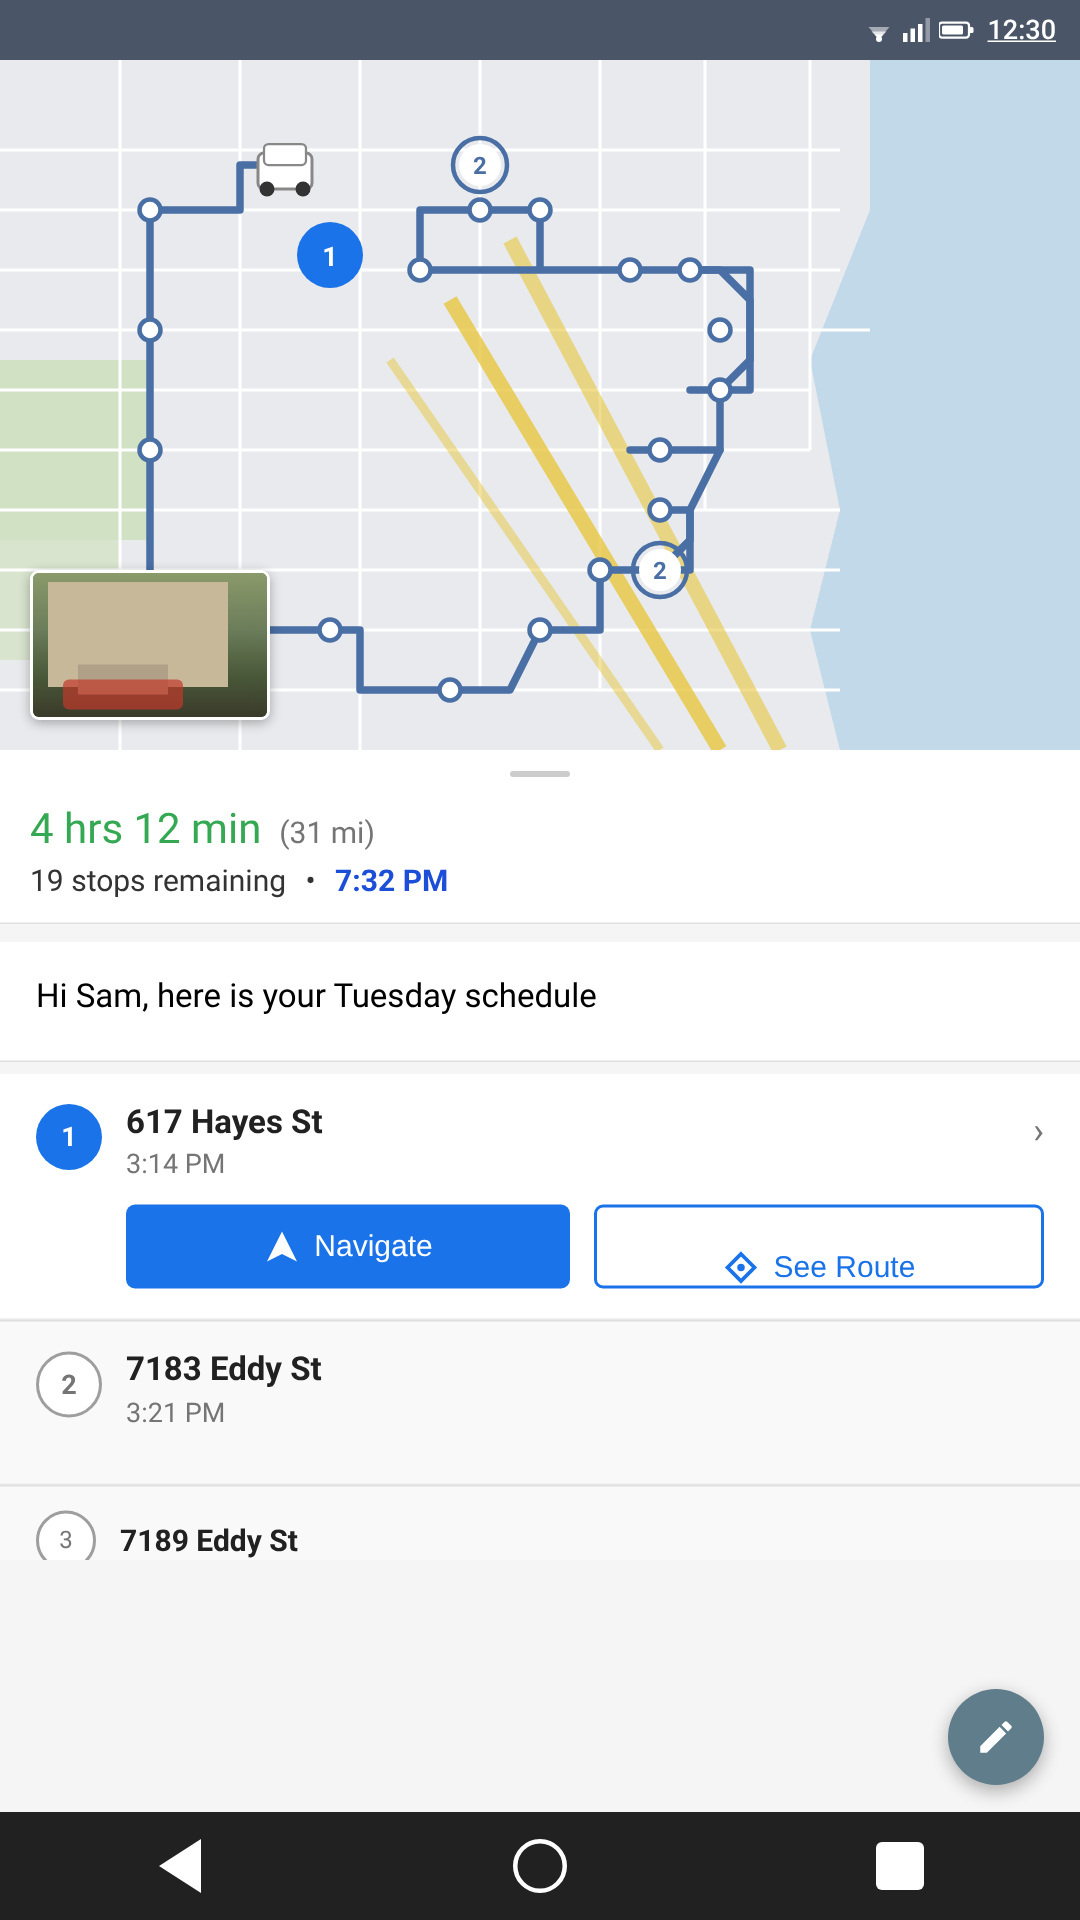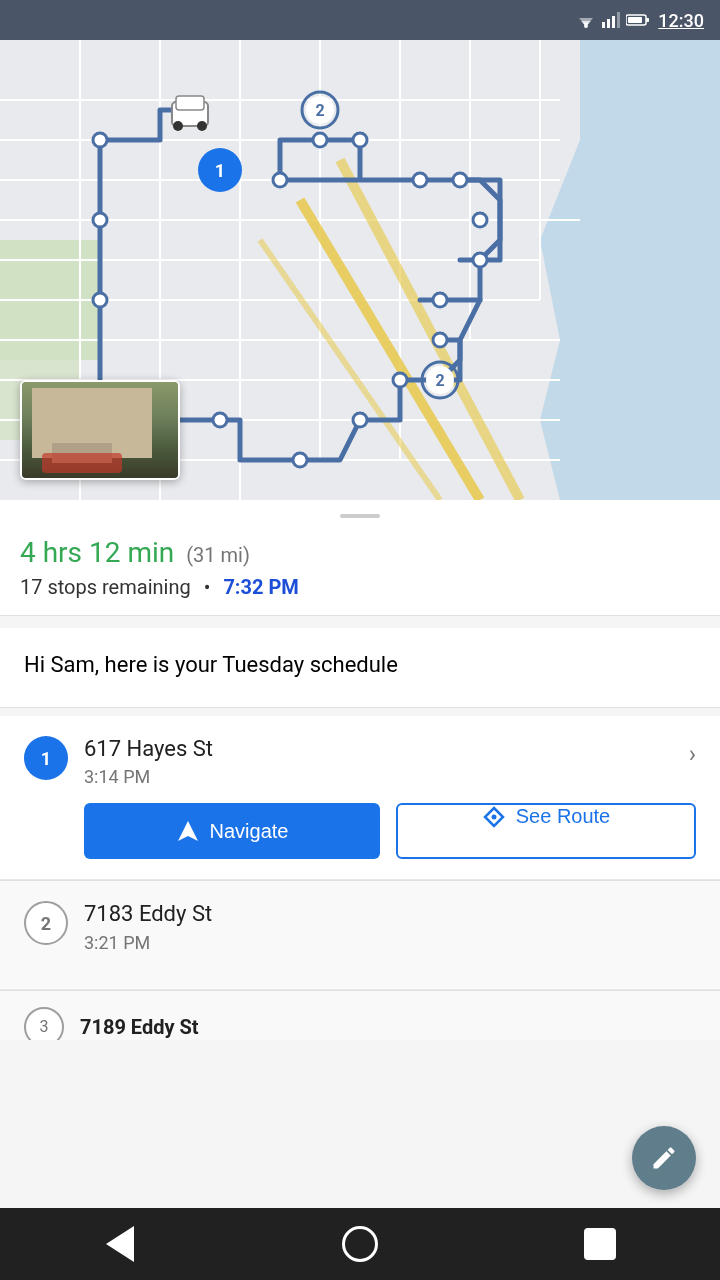--- a/index.html
+++ b/index.html
@@ -184,21 +184,21 @@
     .stop-badge-inactive {
       background: white;
       border: 2px solid #9e9e9e;
       color: #757575;
     }
     .stop-info {
       flex: 1;
     }
     .stop-address {
       font-size: 22px;
-      font-weight: 400;
+      font-weight: 700;
       color: #212121;
       line-height: 1.2;
     }
     .stop-time {
       font-size: 18px;
       color: #757575;
       margin-top: 4px;
     }
     .stop-chevron {
       color: #757575;
@@ -230,21 +230,21 @@
     .btn-see-route {
       flex: 1;
       height: 56px;
       background: white;
       border: 2px solid #1a73e8;
       border-radius: 6px;
       color: #1a73e8;
       font-size: 20px;
       font-weight: 500;
       display: flex;
-      align-items: flex-start;
+      align-items: flex-end;
       justify-content: center;
       gap: 10px;
       cursor: pointer;
     }
 
     
     .stop-item-2 {
       background: #f5f5f5;
       padding: 20px 24px;
       margin-top: 0;
@@ -437,21 +437,21 @@
 <div style="background:white; padding-top:6px;">
   <div class="drag-handle"></div>
 </div>
 
 <div class="info-panel">
   <div class="time-row">
     <span class="time-main">4 hrs 12 min</span>
     <span class="time-miles">(31 mi)</span>
   </div>
   <div class="stops-row">
-    <span>17 stops remaining</span>
+    <span>19 stops remaining</span>
     <span class="stops-dot">•</span>
     <span class="eta-time">7:32 PM</span>
   </div>
 </div>
 
 <div class="schedule-section">
   <div class="schedule-greeting">Hi Sam, here is your Tuesday schedule</div>
 </div>
 
 <div class="stop-item" style="margin-top:0; border-top: 8px solid #f5f5f5;">

